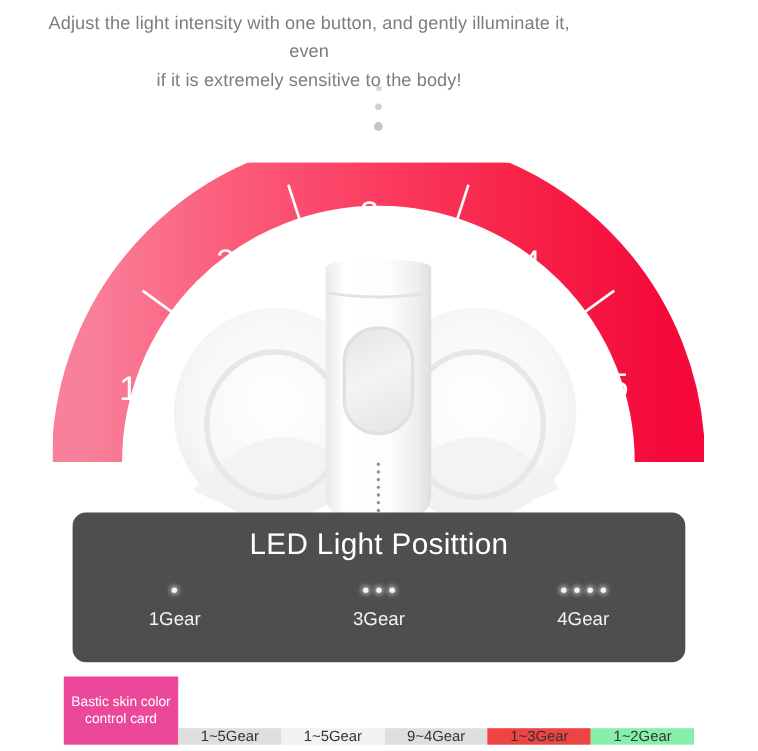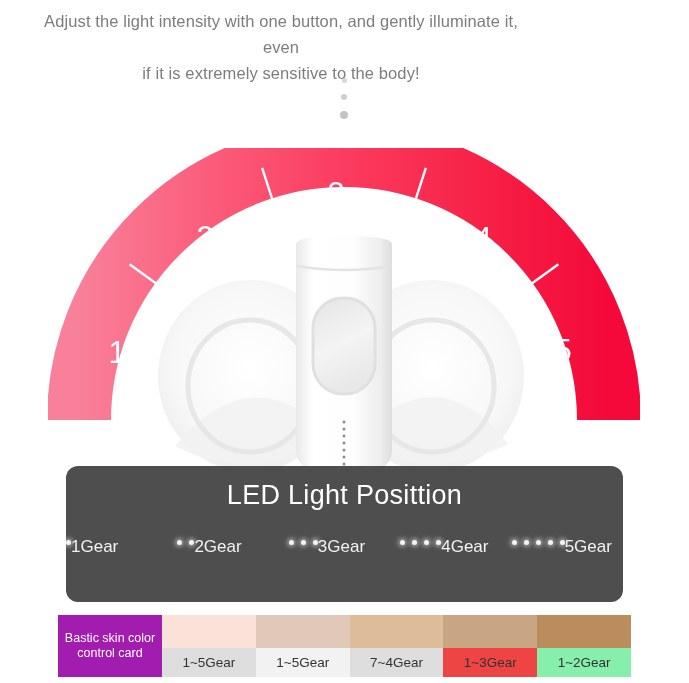--- a/index.html
+++ b/index.html
@@ -103,21 +103,21 @@
   .led-cols {
     position: absolute;
     left: 0;
     top: 62px;
     width: 100%;
     display: flex;
   }
   .led-col {
     flex: 1 1 0;
     display: flex;
-    flex-direction: row;
+    flex-direction: column;
     align-items: center;
   }
   .led-dots {
     height: 16px;
     display: flex;
     align-items: center;
     gap: 7px;
   }
   .led-dots span {
     width: 5px;
@@ -137,35 +137,36 @@
   .skin-card {
     position: absolute;
     left: 58px;
     top: 615px;
     width: 573px;
     height: 62px;
     display: flex;
   }
   .skin-title {
     width: 104px;
-    background: #a21caf;
+    background: #ec4899;
     color: #ffffff;
     font-size: 12.5px;
     line-height: 15px;
     display: flex;
     align-items: center;
     justify-content: center;
     text-align: center;
     box-sizing: border-box;
     padding: 0 4px;
   }
   .skin-col {
     flex: 1 1 0;
     display: flex;
-    flex-direction: column;
+    flex-direction: row;
+    align-items: flex-end;
   }
   .skin-swatch { height: 33px; }
   .skin-range {
     flex: 1;
     display: flex;
     align-items: center;
     justify-content: center;
     font-size: 13.5px;
     color: #333333;
   }
@@ -283,57 +284,40 @@
   <div class="led-title">LED Light Posittion</div>
   <div class="led-cols">
 
     <div class="led-col">
       <div class="led-dots">
         <span></span>
       </div>
       <div class="led-label">1Gear</div>
     </div>
 
-    <div class="led-col">
-      <div class="led-dots">
-        <span></span>
-        <span></span>
-      </div>
-      <div class="led-label">2Gear</div>
-    </div>
 
     <div class="led-col">
       <div class="led-dots">
         <span></span>
         <span></span>
         <span></span>
       </div>
       <div class="led-label">3Gear</div>
     </div>
 
     <div class="led-col">
       <div class="led-dots">
         <span></span>
         <span></span>
         <span></span>
         <span></span>
       </div>
       <div class="led-label">4Gear</div>
     </div>
 
-    <div class="led-col">
-      <div class="led-dots">
-        <span></span>
-        <span></span>
-        <span></span>
-        <span></span>
-        <span></span>
-      </div>
-      <div class="led-label">5Gear</div>
-    </div>
 
   </div>
 </div>
 
 <div class="skin-card">
   <div class="skin-title">
     <div>
       <span>Bastic skin color</span><br>
       <span>control card</span>
     </div>
@@ -342,21 +326,21 @@
   <div class="skin-col">
     <div class="skin-swatch" style="background:#FAE2D9"></div>
     <div class="skin-range" style="background:#DEDEDE">1~5Gear</div>
   </div>
   <div class="skin-col">
     <div class="skin-swatch" style="background:#E0C9B8"></div>
     <div class="skin-range" style="background:#F2F2F2">1~5Gear</div>
   </div>
   <div class="skin-col">
     <div class="skin-swatch" style="background:#DDBC9A"></div>
-    <div class="skin-range" style="background:#DEDEDE">7~4Gear</div>
+    <div class="skin-range" style="background:#DEDEDE">9~4Gear</div>
   </div>
   <div class="skin-col">
     <div class="skin-swatch" style="background:#C9A683"></div>
     <div class="skin-range" style="background:#ef4444">1~3Gear</div>
   </div>
   <div class="skin-col">
     <div class="skin-swatch" style="background:#BC8D5C"></div>
     <div class="skin-range" style="background:#86efac">1~2Gear</div>
   </div>
 </div>

